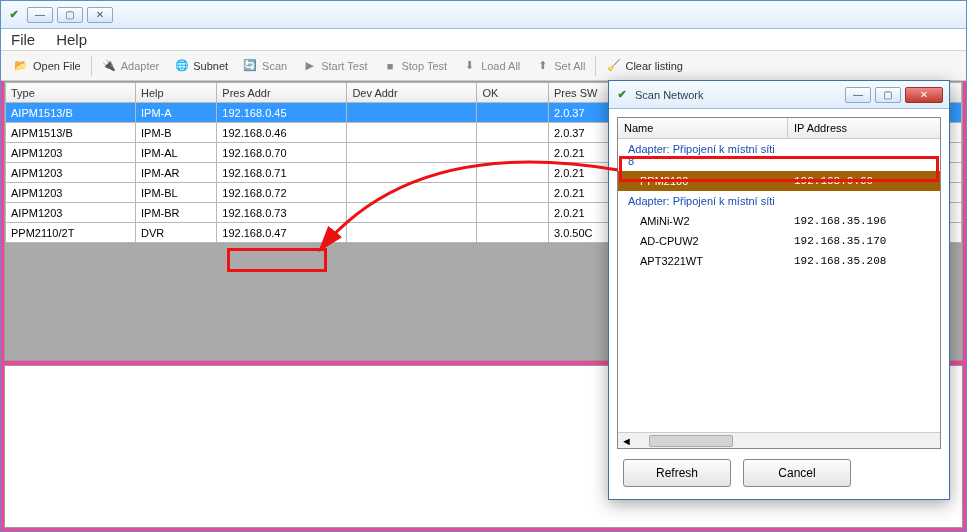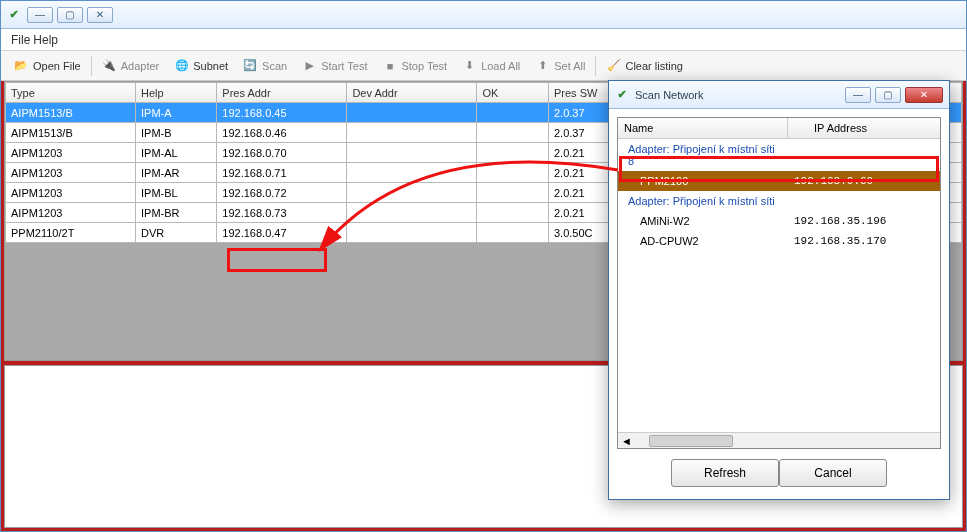--- a/index.html
+++ b/index.html
@@ -44,24 +44,24 @@
       background: linear-gradient(#fefefe,#d7e6f7);
       border-radius: 2px;
       display:flex; align-items:center; justify-content:center;
       font-size:10px;
       color:#3a5a7a;
     }
     .win-btn.close { background: linear-gradient(#fefefe,#d7e6f7); }
     .menubar {
       height: 22px;
       display:flex; align-items:center;
-      gap: 3px;
+      gap: 21px;
       padding: 0 10px;
       border-bottom: 1px solid #d5d5d5;
-      font-size: 12px;
+      font-size: 15px;
       color: #333;
     }
     .toolbar {
       height: 30px;
       display:flex; align-items:center;
       gap: 1px;
       padding: 2px 6px;
       border-bottom: 1px solid #ccc;
       background: #f6f6f6;
     }
@@ -74,21 +74,21 @@
       font-size: 11px;
       color: #333;
     }
     .tool-btn.gray { color: #888; }
     .tool-sep { width:1px; height:20px; background:#ccc; margin:0 2px; }
     .tool-icon { width:15px; height:15px; display:inline-flex; align-items:center; justify-content:center; }
     .content {
       flex:1;
       display:flex;
       flex-direction:column;
-      background:#b91c1c;
+      background:#ec4899;
       padding: 0 3px 3px 3px;
     }
     .grid-wrap {
       flex: 0 0 280px;
       border:1px solid #9a9a9a;
       overflow:hidden;
       background:#aaa;
     }
     table.grid {
       border-collapse: collapse;
@@ -146,21 +146,20 @@
       flex:1;
       border:1px solid #888;
       background:#fff;
       overflow:hidden;
       display:flex; flex-direction:column;
     }
     .scan-head {
       display:flex;
       border-bottom:1px solid #ccc;
       background: linear-gradient(#fdfdfd,#ececec);
-      gap: 20px;
     }
     .scan-head div { padding:4px 6px; font-size:11px; }
     .scan-head .c1 { flex:0 0 170px; border-right:1px solid #ccc; }
     .scan-head .c2 { flex:1; }
     .scan-row { display:flex; padding: 2px 0; font-size:11px; }
     .scan-row .c1 { flex:0 0 170px; padding:2px 8px 2px 22px; }
     .scan-row .c2 { flex:1; padding:2px 6px;font-family:Liberation Mono, monospace; }
     .scan-row.adapter { color:#1a4db3; }
     .scan-row.adapter .c1 { padding-left:10px; }
     .scan-row.sel { background:#a16207; color:#fff; }
@@ -172,22 +171,23 @@
     }
     .scan-scroll .thumb {
       margin-left:14px;
       width:84px; height:12px;
       background:#d4d4d4;
       border:1px solid #aaa;
       border-radius:2px;
     }
     .dlg-buttons {
       display:flex;
-      justify-content:center;
+      justify-content:flex-start;
       padding:10px 6px 4px;
+      gap:12px;
     }
     .dlg-buttons button {
       width: 108px; height:28px;
       border:1px solid #888;
       background: linear-gradient(#fdfdfd,#e5e5e5);
       border-radius:3px;
       font-family:inherit;
       font-size:12px;
     }
     
@@ -404,20 +404,24 @@
             <div class="c2"></div>
           </div>
           <div class="scan-row">
             <div class="c1">AMiNi-W2</div>
             <div class="c2">192.168.35.196</div>
           </div>
           <div class="scan-row">
             <div class="c1">AD-CPUW2</div>
             <div class="c2">192.168.35.170</div>
           </div>
+          <div class="scan-row">
+            <div class="c1">APT3221WT</div>
+            <div class="c2">192.168.35.208</div>
+          </div>
         </div>
       <div class="scan-scroll">
         <span style="padding:0 3px;">◄</span>
         <div class="thumb"></div>
       </div>
     </div>
     <div class="dlg-buttons">
       <button>Refresh</button>
       <button>Cancel</button>
     </div>

